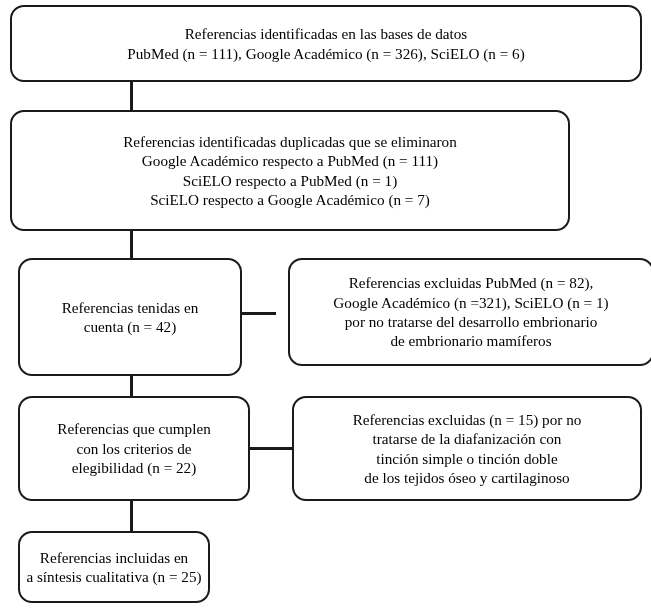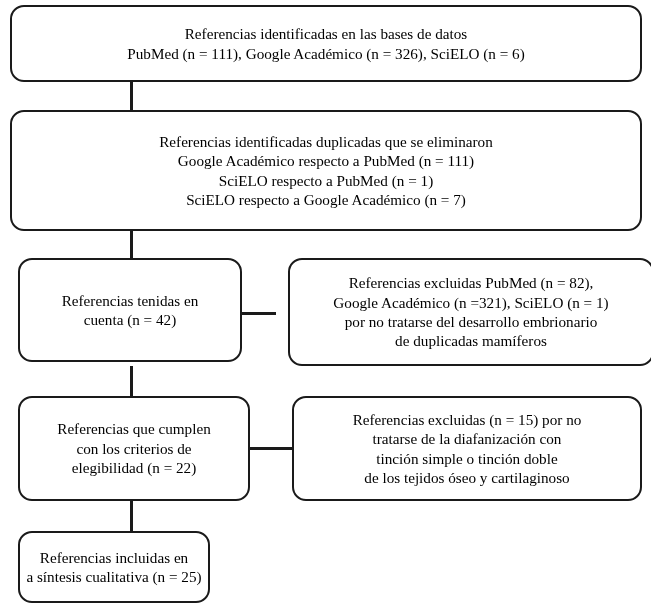--- a/index.html
+++ b/index.html
@@ -67,42 +67,42 @@
 
   <div class="connector h-line" style="left:242px; top:447px; width:50px;"></div>
 
   <div class="box" style="left:10px; top:5px; width:632px; height:77px;">
     <span class="lines">
       <span class="line">Referencias identificadas en las bases de datos</span>
       <span class="line">PubMed (n = 111), Google Académico (n = 326), SciELO (n = 6)</span>
     </span>
   </div>
 
-  <div class="box" style="left:10px; top:110px; width:632px; height:121px;">
+  <div class="box" style="left:10px; top:110px; width:560px; height:121px;">
     <span class="lines">
       <span class="line">Referencias identificadas duplicadas que se eliminaron</span>
       <span class="line">Google Académico respecto a PubMed (n = 111)</span>
       <span class="line">SciELO respecto a PubMed (n = 1)</span>
       <span class="line">SciELO respecto a Google Académico (n = 7)</span>
     </span>
   </div>
 
-  <div class="box" style="left:18px; top:258px; width:224px; height:104px;">
+  <div class="box" style="left:18px; top:258px; width:224px; height:118px;">
     <span class="lines">
       <span class="line">Referencias tenidas en</span>
       <span class="line">cuenta (n = 42)</span>
     </span>
   </div>
 
   <div class="box" style="left:276px; top:258px; width:366px; height:108px;margin-left:12px;">
     <span class="lines">
       <span class="line">Referencias excluidas PubMed (n = 82),</span>
       <span class="line">Google Académico (n =321), SciELO (n = 1)</span>
       <span class="line">por no tratarse del desarrollo embrionario</span>
-      <span class="line">de duplicadas mamíferos</span>
+      <span class="line">de embrionario mamíferos</span>
     </span>
   </div>
 
   <div class="box" style="left:18px; top:396px; width:232px; height:105px;">
     <span class="lines">
       <span class="line">Referencias que cumplen</span>
       <span class="line">con los criterios de</span>
       <span class="line">elegibilidad (n = 22)</span>
     </span>
   </div>

